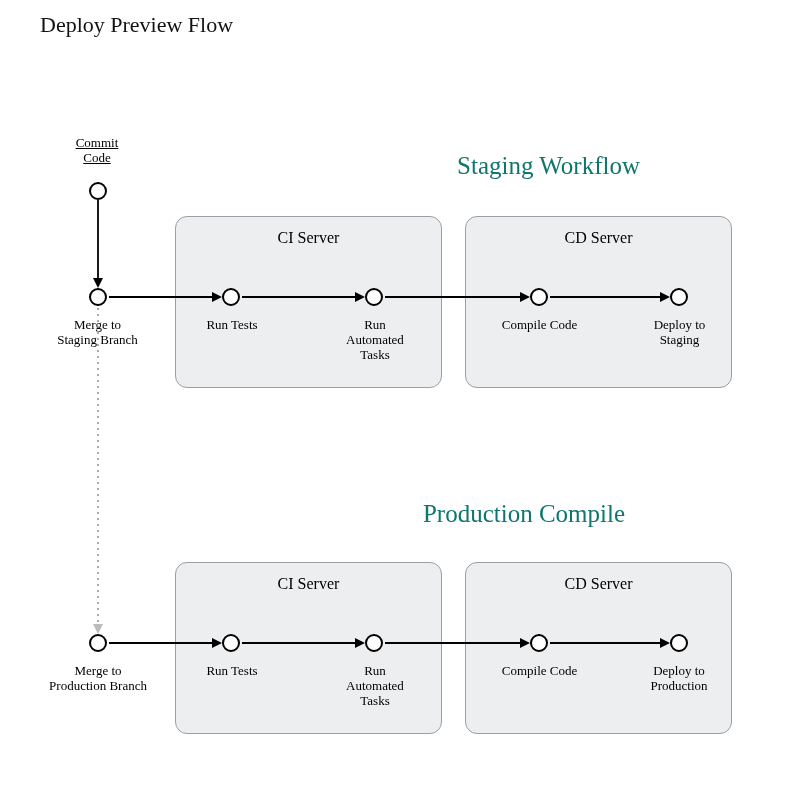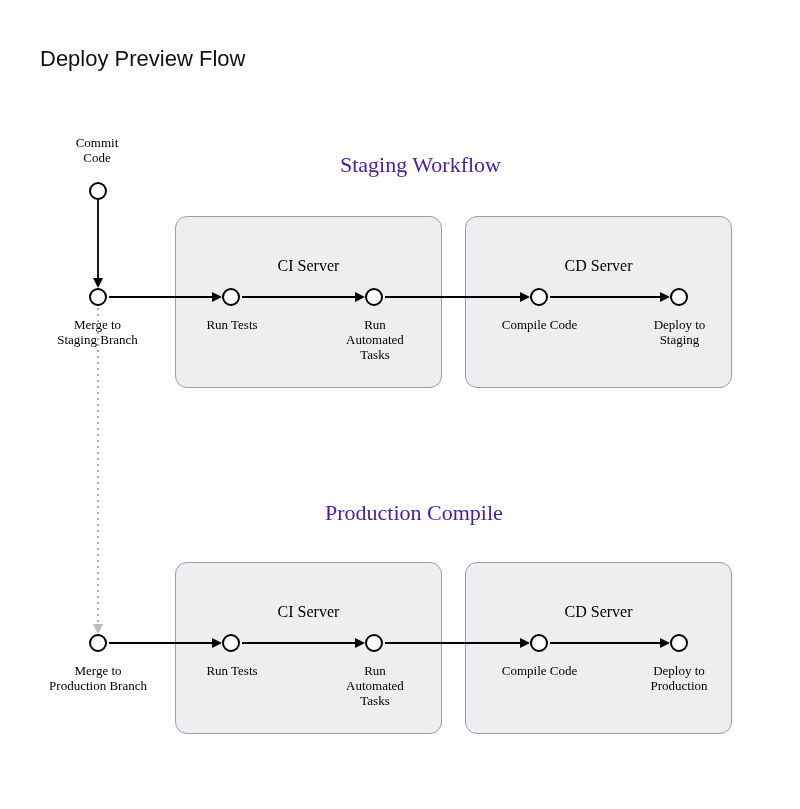--- a/index.html
+++ b/index.html
@@ -7,47 +7,46 @@
     padding: 0;
     width: 800px;
     height: 809px;
     background: #ffffff;
     font-family: "Comic Sans MS", "Segoe Script", "Bradley Hand", cursive;
     color: #000;
     position: relative;
   }
   .title {
     position: absolute;
-    top: 46px;
+    top: 12px;
     left: 40px;
-    font-family: Liberation Sans, sans-serif;
+    font-family: Liberation Serif, serif;
     font-size: 22px;
     font-weight: 400;
     color: #111;
   }
   .subtitle {
     position: absolute;
-    font-size: 22px;
-    color: #4c1d95;
-    text-align: left;
+    font-size: 25px;
+    color: #0f766e;
+    text-align: right;
     width: 300px;
   }
   .box {
     position: absolute;
     background: #eceef0;
     border: 1.5px solid #9aa0a6;
     border-radius: 12px;
   }
   .box-label {
     position: absolute;
     font-size: 16px;
     top: 12px;
     width: 100%;
     text-align: center;
-    margin-top: 28px;
   }
   .node {
     position: absolute;
     width: 14px;
     height: 14px;
     border: 2px solid #000;
     border-radius: 50%;
     background: #fff;
   }
   .node-label {
@@ -96,21 +95,21 @@
 </div>
 
 <div class="box" style="top:562px; left:175px; width:265px; height:170px;">
   <div class="box-label">CI Server</div>
 </div>
 <div class="box" style="top:562px; left:465px; width:265px; height:170px;">
   <div class="box-label">CD Server</div>
 </div>
 
 <div class="node" style="top:182px; left:89px;"></div>
-<div class="node-label" style="top:136px; left:62px; width:70px; white-space:pre-line;">Commit
+<div class="node-label" style="top:136px; left:62px; width:70px; white-space:pre-line;text-decoration:underline;">Commit
 Code</div>
 
 <div class="node" style="top:288px; left:89px;"></div>
 <div class="node-label" style="top:318px; left:40px; width:115px; white-space:pre-line;">Merge to
 Staging Branch</div>
 
 <div class="node" style="top:288px; left:222px;"></div>
 <div class="node-label" style="top:318px; left:192px; width:80px;">Run Tests</div>
 
 <div class="node" style="top:288px; left:365px;"></div>

